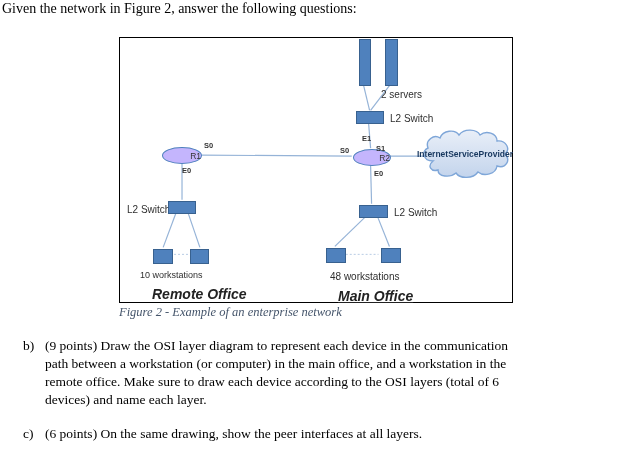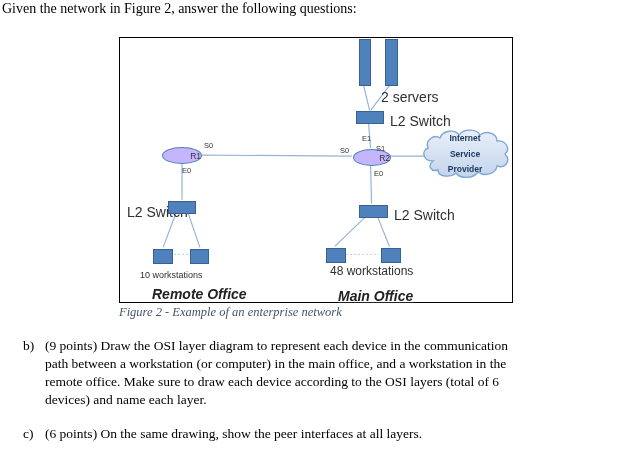--- a/index.html
+++ b/index.html
@@ -23,33 +23,33 @@
   .node{
     position:absolute;background:var(--node-fill);
     border:1px solid var(--node-border);
   }
   .router{
     position:absolute;background:#c4b5fd;border:1.6px solid var(--node-fill);
     border-radius:50%;display:flex;align-items:center;justify-content:flex-end;
     font-size:8.5px;font-weight:400;color:#333;
   }
   .lbl{
-    position:absolute;font-size:14px;color:#2f2f2f;white-space:nowrap;
+    position:absolute;font-size:10px;color:#2f2f2f;white-space:nowrap;
   }
   .if-lbl{
-    position:absolute;font-size:7.5px;font-weight:400;color:#333;white-space:nowrap;
+    position:absolute;font-size:7.5px;font-weight:700;color:#333;white-space:nowrap;
   }
   .office{
     position:absolute;font-size:14px;font-style:italic;font-weight:600;
     color:#222;white-space:nowrap;
   }
   .cloud-wrap{position:absolute;left:297px;top:88px;width:96px;height:56px;}
   .cloud-text{
     position:absolute;left:297px;top:94px;width:96px;height:44px;
-    display:flex;flex-direction:column;align-items:center;justify-content:space-between;
+    display:flex;flex-direction:row;align-items:center;justify-content:space-between;
     font-size:8.5px;font-weight:600;color:var(--cloud-text);line-height:13px;
   }
   .caption{
     position:absolute;left:119px;top:305px;width:394px;text-align:left;
     font-family:"Liberation Serif", serif;font-style:italic;font-size:12.5px;
     color:var(--caption-color);
   }
   
   .question{
     position:absolute;left:23px;font-size:13.5px;line-height:18px;
@@ -144,21 +144,21 @@
   <div class="node" style="left:48px;top:163px;width:28px;height:13px;"></div>
   <div class="node" style="left:33px;top:211px;width:20px;height:15px;"></div>
   <div class="node" style="left:70px;top:211px;width:19px;height:15px;"></div>
   <div class="lbl" style="left:20px;top:232px;font-size:9px;">10 workstations</div>
   <div class="office" style="left:32px;top:248px;">Remote Office</div>
 
   <div class="node" style="left:239px;top:167px;width:29px;height:13px;"></div>
   <div class="lbl" style="left:274px;top:169px;">L2 Switch</div>
   <div class="node" style="left:206px;top:210px;width:20px;height:15px;"></div>
   <div class="node" style="left:261px;top:210px;width:20px;height:15px;"></div>
-  <div class="lbl" style="left:210px;top:226px;font-size:12px;">48 workstations</div>
+  <div class="lbl" style="left:210px;top:233px;font-size:10px;">48 workstations</div>
   <div class="office" style="left:218px;top:250px;text-decoration:underline;">Main Office</div>
 
 </div>
 
 <div class="caption">Figure 2 - Example of an enterprise network</div>
 
 <div class="question" id="q-b">
   <span class="q-label">b)</span>
   <span class="q-text">(9 points) Draw the OSI layer diagram to represent each device in the communication path between a workstation (or computer) in the main office, and a workstation in the remote office. Make sure to draw each device according to the OSI layers (total of 6 devices) and name each layer.</span>
 </div>

